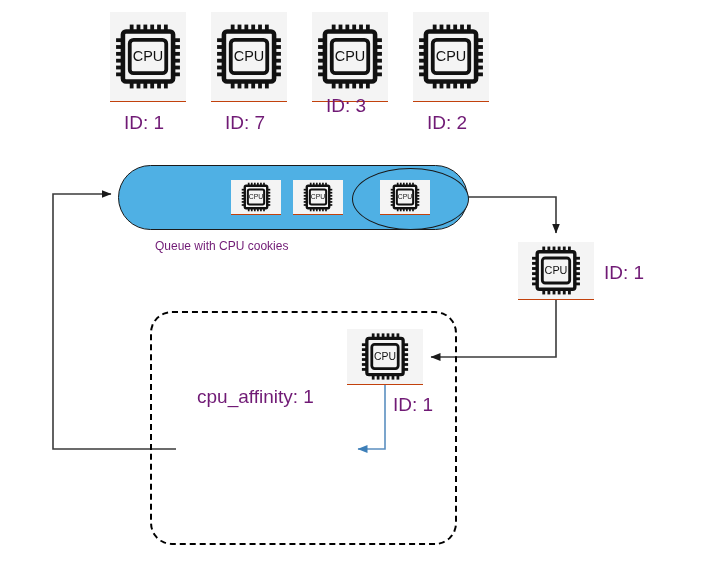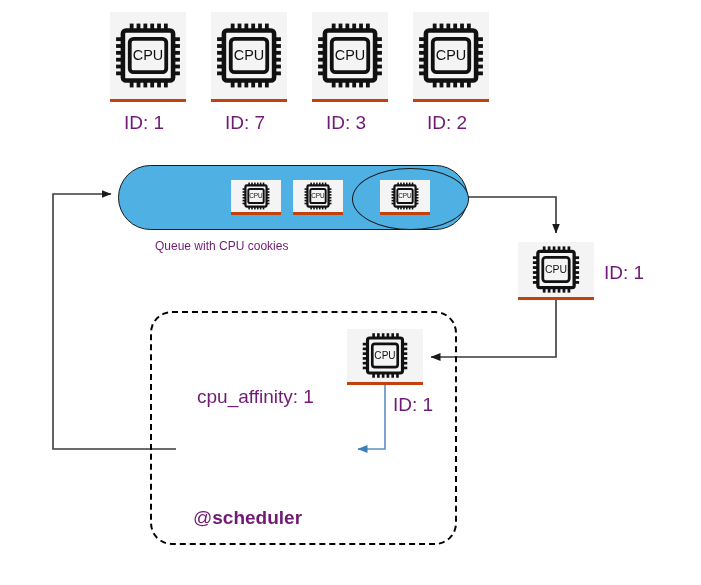--- a/index.html
+++ b/index.html
@@ -20,21 +20,21 @@
     left: 0; top: 0;
     width: 701px;
     height: 585px;
   }
 
   
   .cpu-tile {
     position: absolute;
     background: #f4f4f4;
     box-sizing: border-box;
-    border-bottom: 3px solid #c2410c;
+    border-bottom: 1px solid #c2410c;
   }
   .cpu-tile svg { display: block; width: 100%; height: 100%; }
 
   
   .label {
     position: absolute;
     white-space: nowrap;
     font-family: "Liberation Sans", sans-serif;
     color: #701a75;
     line-height: 1;
@@ -217,21 +217,21 @@
         <rect x="82" y="44" width="10" height="5"></rect>
           <rect x="82" y="53" width="10" height="5"></rect>
         <rect x="82" y="62" width="10" height="5"></rect>
           <rect x="82" y="71" width="10" height="5"></rect>
       </g>
       <rect x="17" y="17" width="66" height="66" rx="4" fill="none" stroke="#111111" stroke-width="6"></rect>
       <path d="M31,28 h38 a5,5 0 0 1 5,5 v34 a5,5 0 0 1 -5,5 h-38 a5,5 0 0 1 -5,-5 v-34 a5,5 0 0 1 5,-5 z" fill="none" stroke="#111111" stroke-width="5"></path>
       <text x="50" y="56" text-anchor="middle" font-family="Liberation Sans, sans-serif" font-size="19" fill="#111111">CPU</text>
     </svg>
   </div>
-  <div class="label label-id" style="left:326px; top:113px;">ID: 3</div>
+  <div class="label label-id" style="left:326px; top:96px;">ID: 3</div>
 
   <div class="cpu-tile" style="left:413px; top:12px; width:76px; height:90px;">
     <svg viewBox="0 0 100 100" xmlns="http://www.w3.org/2000/svg">
       <g fill="#111111">
         <rect x="26" y="8" width="5" height="10"></rect>
           <rect x="35" y="8" width="5" height="10"></rect>
         <rect x="44" y="8" width="5" height="10"></rect>
           <rect x="53" y="8" width="5" height="10"></rect>
         <rect x="62" y="8" width="5" height="10"></rect>
           <rect x="71" y="8" width="5" height="10"></rect>
@@ -437,15 +437,14 @@
       <rect x="17" y="17" width="66" height="66" rx="4" fill="none" stroke="#111111" stroke-width="6"></rect>
       <path d="M31,28 h38 a5,5 0 0 1 5,5 v34 a5,5 0 0 1 -5,5 h-38 a5,5 0 0 1 -5,-5 v-34 a5,5 0 0 1 5,-5 z" fill="none" stroke="#111111" stroke-width="5"></path>
       <text x="50" y="56" text-anchor="middle" font-family="Liberation Sans, sans-serif" font-size="19" fill="#111111">CPU</text>
     </svg>
   </div>
   <div class="label label-id" style="left:393px; top:395px;">ID: 1</div>
 
   <div class="label label-aff" style="left:197px; top:387px;">cpu_affinity: 1</div>
 
 
-  <div class="label label-sched" style="left:193px; top:508px;"><span>@</span><b>scheduler</b></div>
 
 </div>
 
 </body></html>

